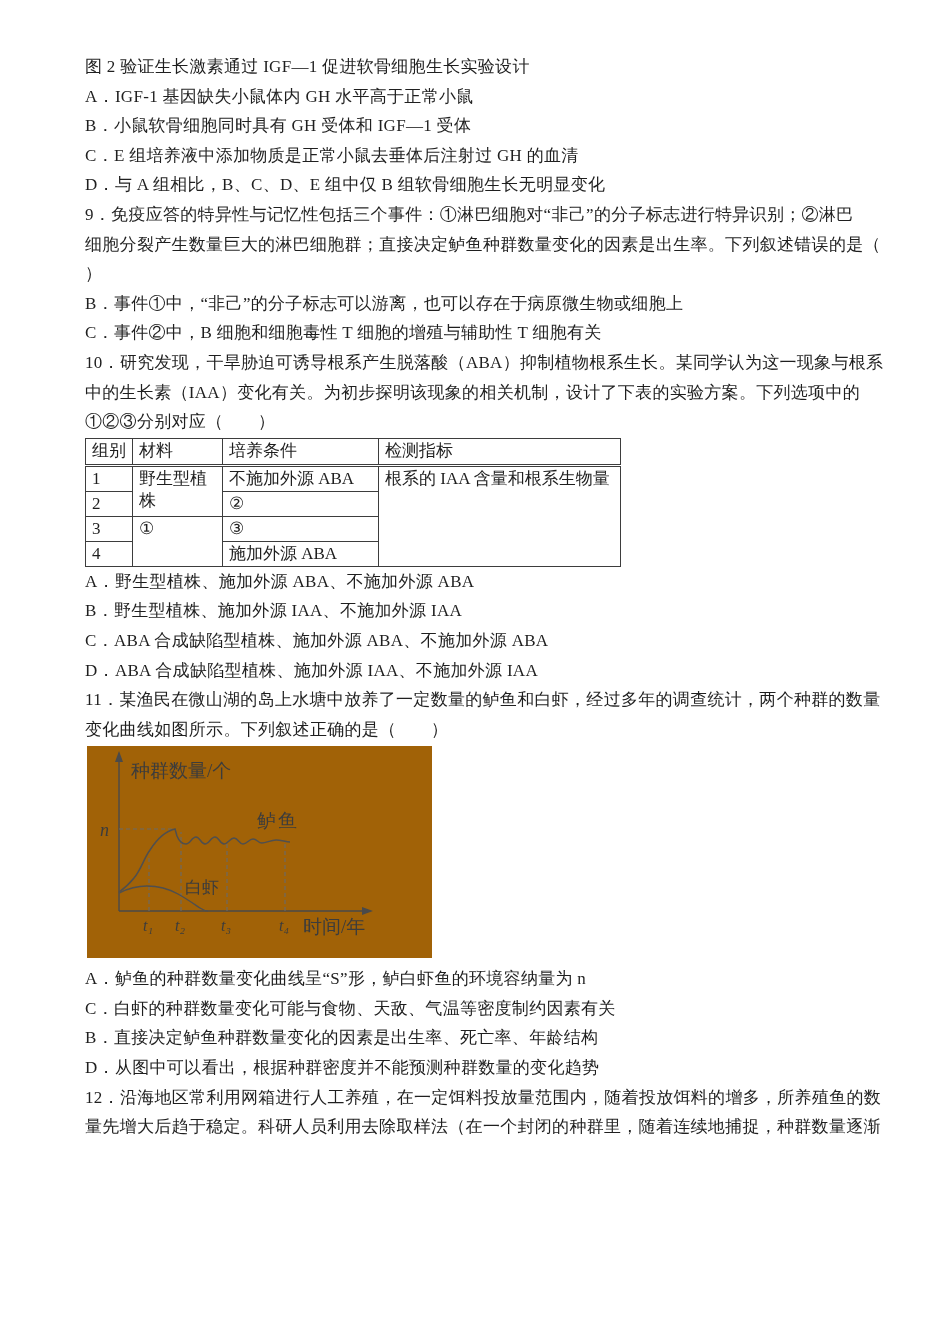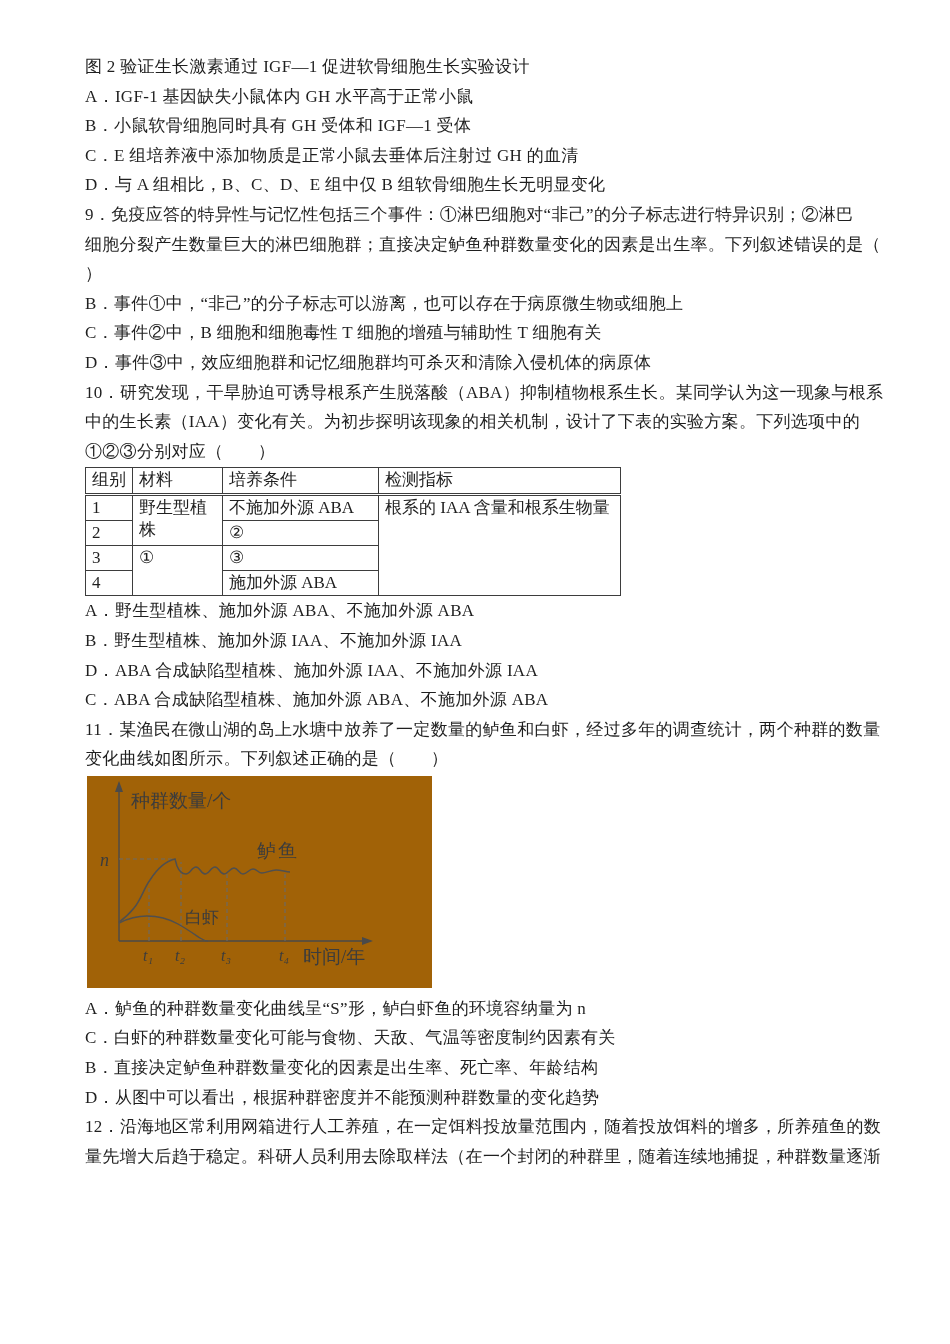--- a/index.html
+++ b/index.html
@@ -43,21 +43,20 @@
     <p class="ln">A．IGF-1 基因缺失小鼠体内 GH 水平高于正常小鼠</p>
     <p class="ln">B．小鼠软骨细胞同时具有 GH 受体和 IGF—1 受体</p>
     <p class="ln">C．E 组培养液中添加物质是正常小鼠去垂体后注射过 GH 的血清</p>
     <p class="ln">D．与 A 组相比，B、C、D、E 组中仅 B 组软骨细胞生长无明显变化</p>
 
     <p class="ln">9．免疫应答的特异性与记忆性包括三个事件：①淋巴细胞对“非己”的分子标志进行特异识别；②淋巴</p>
     <p class="ln">细胞分裂产生数量巨大的淋巴细胞群；直接决定鲈鱼种群数量变化的因素是出生率。下列叙述错误的是（</p>
     <p class="ln">）</p>
     <p class="ln">B．事件①中，“非己”的分子标志可以游离，也可以存在于病原微生物或细胞上</p>
     <p class="ln">C．事件②中，B 细胞和细胞毒性 T 细胞的增殖与辅助性 T 细胞有关</p>
-    <p class="ln">D．事件③中，效应细胞群和记忆细胞群均可杀灭和清除入侵机体的病原体</p>
 
     <p class="ln">10．研究发现，干旱胁迫可诱导根系产生脱落酸（ABA）抑制植物根系生长。某同学认为这一现象与根系</p>
     <p class="ln">中的生长素（IAA）变化有关。为初步探明该现象的相关机制，设计了下表的实验方案。下列选项中的</p>
     <p class="ln">①②③分别对应（　　）</p>
 
     <table class="qtable">
       <colgroup>
         <col class="c-group">
           <col class="c-material">
           <col class="c-cond">
@@ -89,22 +88,22 @@
         </tr>
         <tr>
           <td>4</td>
           <td>施加外源 ABA</td>
         </tr>
       </tbody>
     </table>
 
     <p class="ln">A．野生型植株、施加外源 ABA、不施加外源 ABA</p>
     <p class="ln">B．野生型植株、施加外源 IAA、不施加外源 IAA</p>
+    <p class="ln">C．ABA 合成缺陷型植株、施加外源 ABA、不施加外源 ABA</p>
     <p class="ln">D．ABA 合成缺陷型植株、施加外源 IAA、不施加外源 IAA</p>
-    <p class="ln">C．ABA 合成缺陷型植株、施加外源 ABA、不施加外源 ABA</p>
 
     <p class="ln">11．某渔民在微山湖的岛上水塘中放养了一定数量的鲈鱼和白虾，经过多年的调查统计，两个种群的数量</p>
     <p class="ln">变化曲线如图所示。下列叙述正确的是（　　）</p>
 
     <div class="figure">
       <svg width="345" height="212" viewBox="0 0 345 212">
 
         <path d="M32,165 L32,14" stroke="#4a4a4a" stroke-width="1.4" fill="none"></path>
         <path d="M32,165 L278,165" stroke="#4a4a4a" stroke-width="1.4" fill="none"></path>
         <polygon points="32,5 28,16 36,16" fill="#4a4a4a"></polygon>

